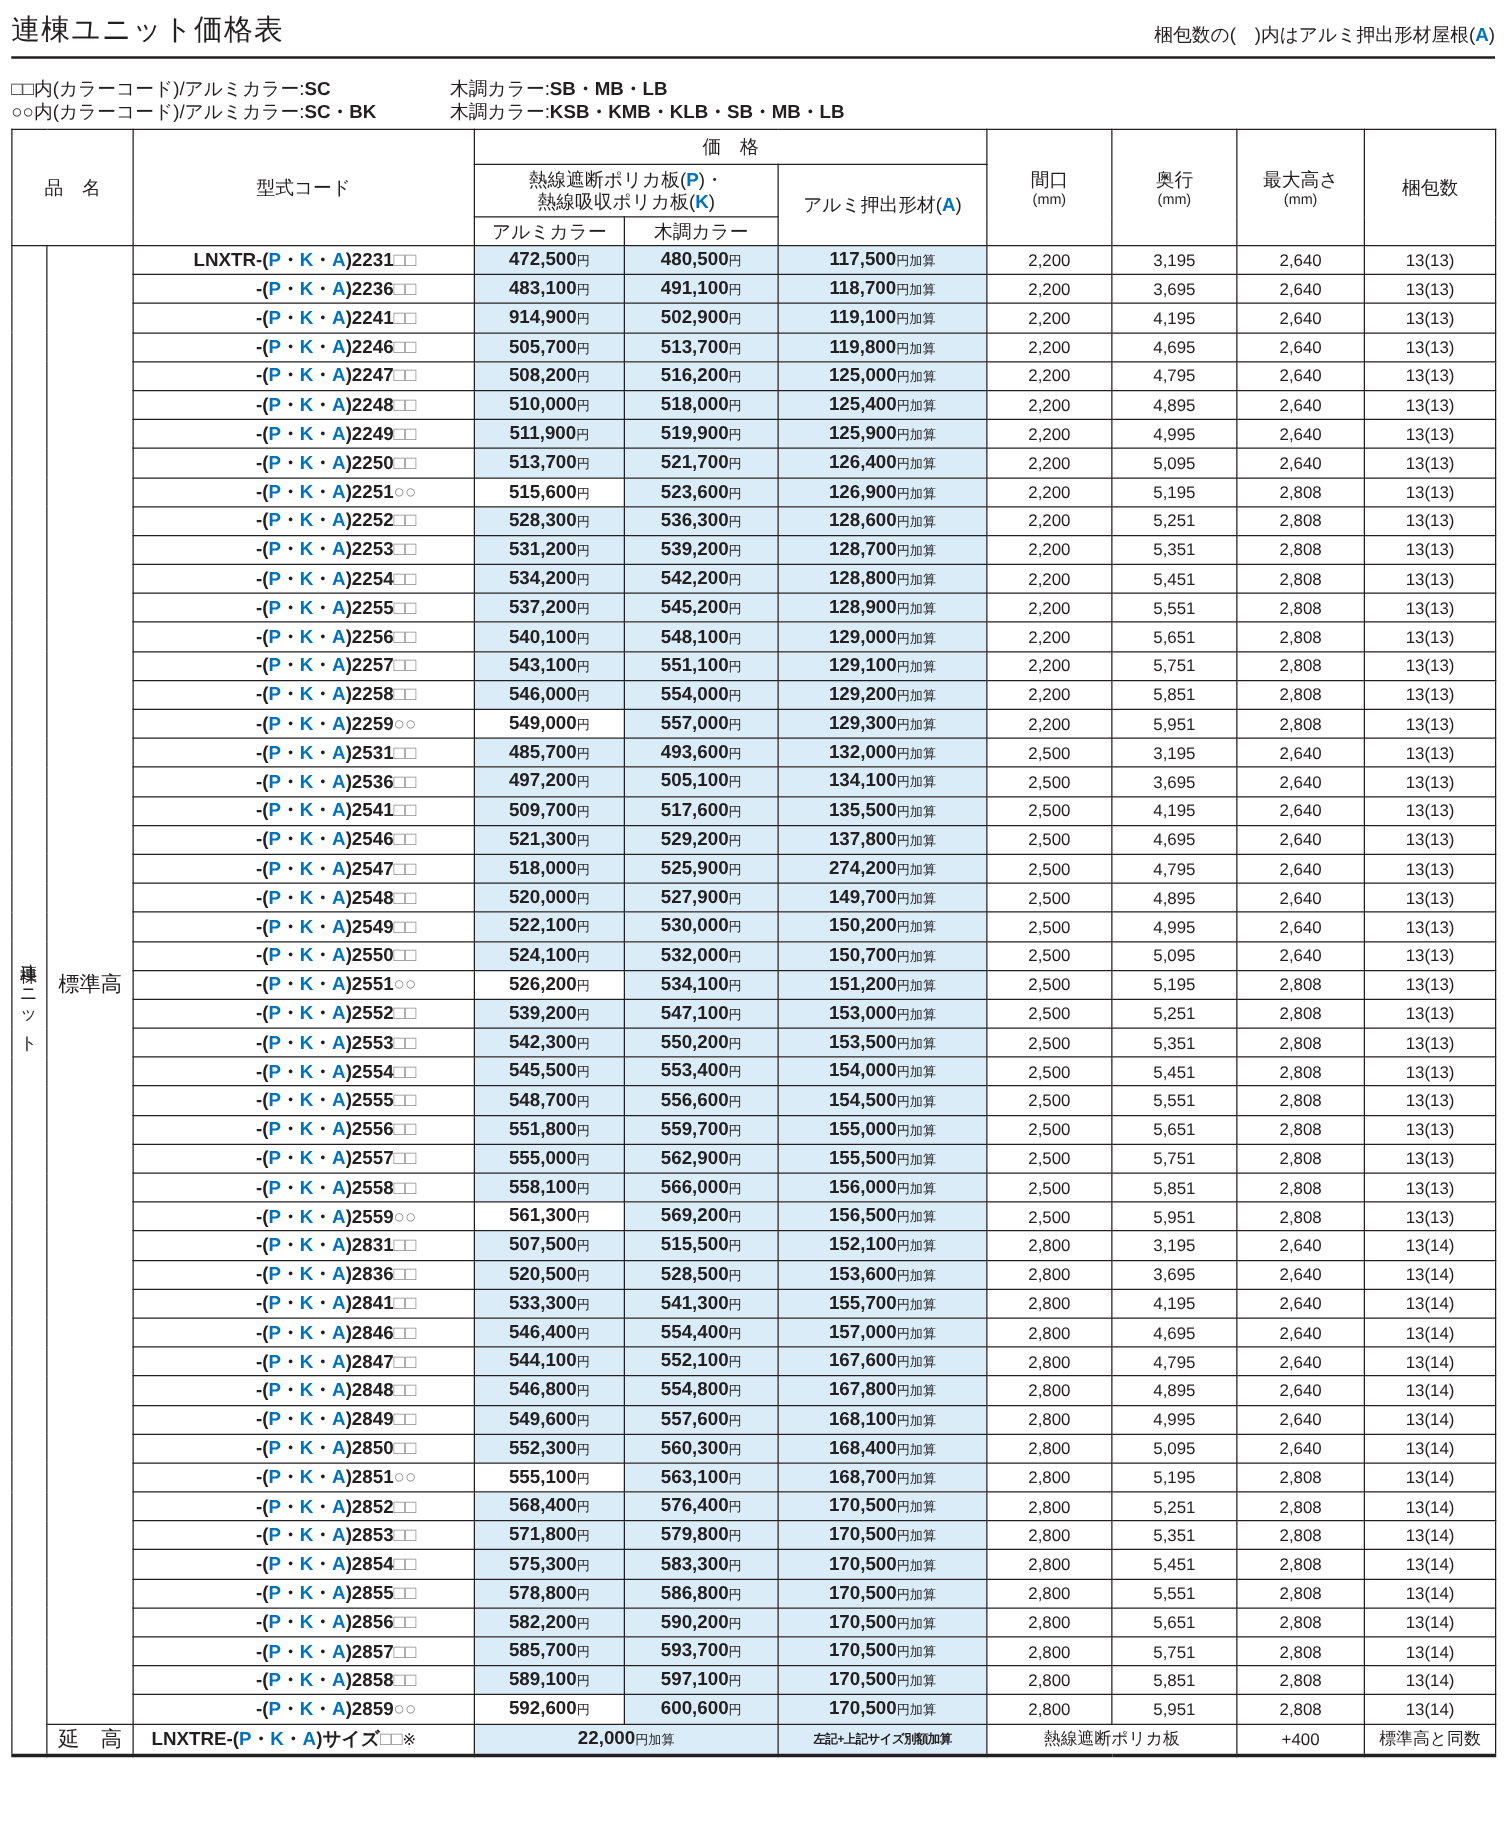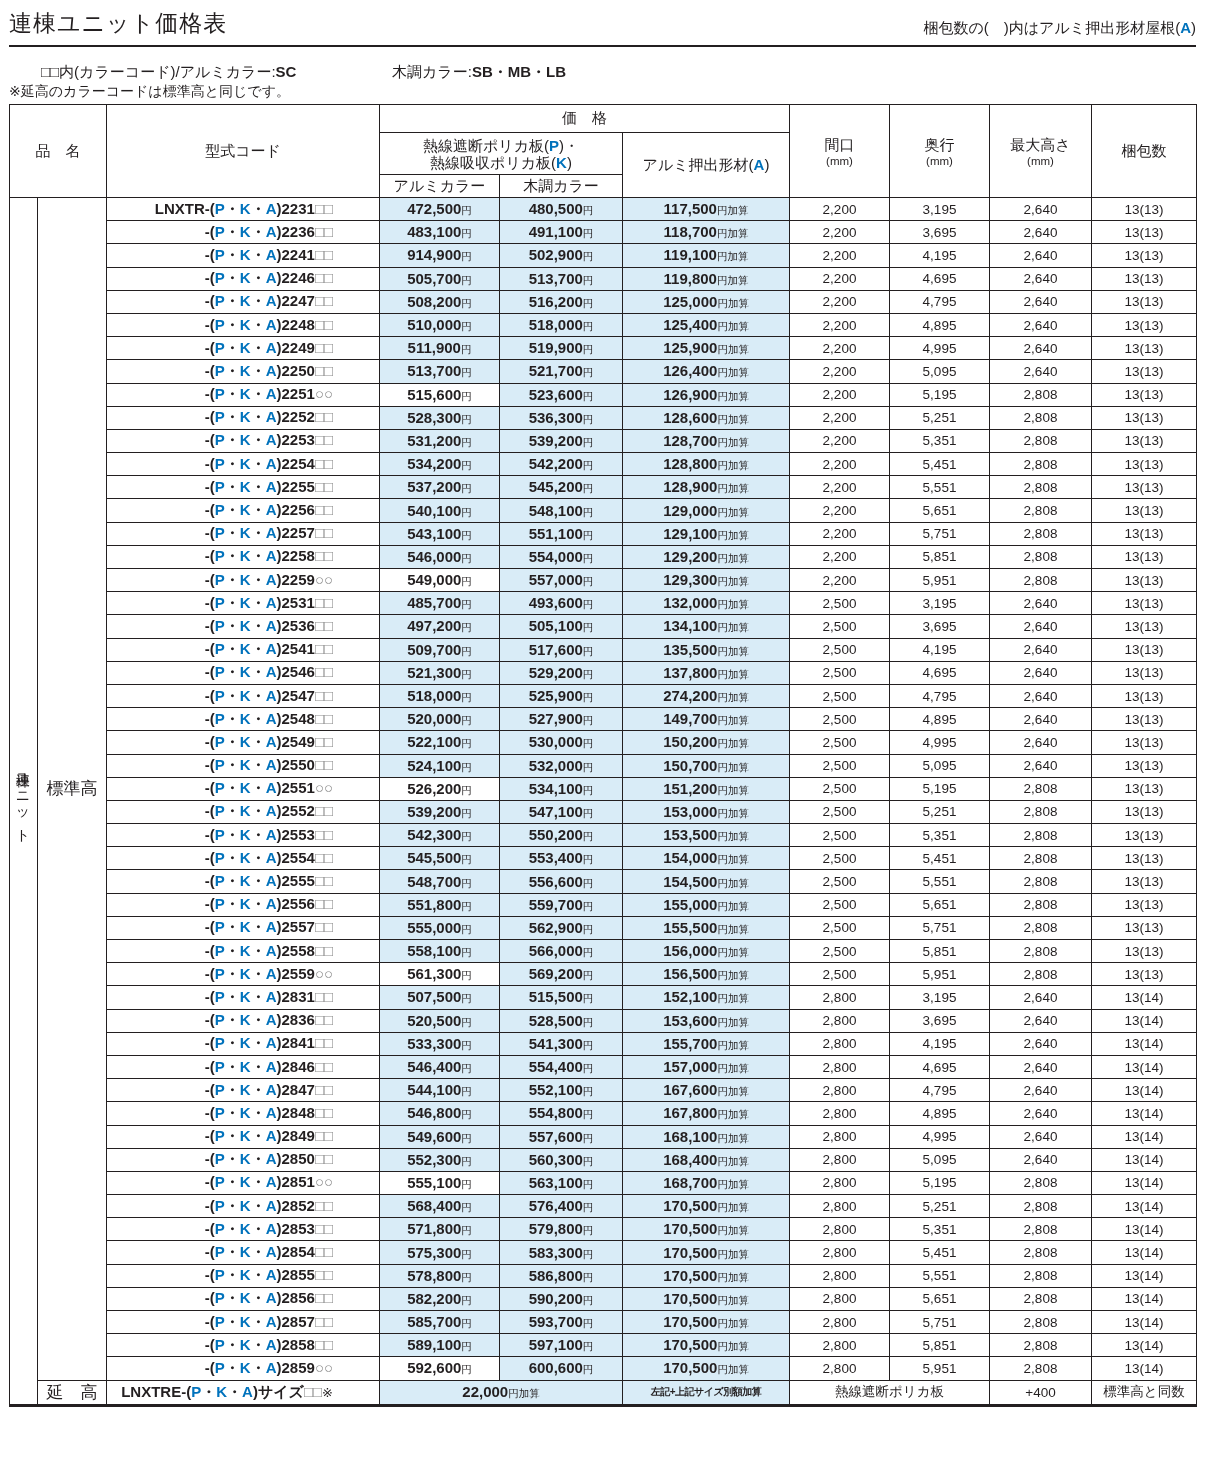--- a/index.html
+++ b/index.html
@@ -9,21 +9,21 @@
 
   
   .titlebar { display:flex; align-items:flex-end; justify-content:space-between;
     border-bottom:2.5px solid #231f20; padding-bottom:6px; }
   .title { font-size:23px; font-weight:normal; letter-spacing:1px; }
   .packnote { font-size:15px; padding-bottom:1px; }
   .b { color:#0072bc; font-weight:bold; }
 
   .legend { margin-top:16px; font-size:15px; line-height:18px; }
   .legend .row { display:flex; }
-  .legend .seg1 { width:351px;margin-left:32px; }
+  .legend .seg1 { width:351px; }
   .legend b { font-weight:bold; }
   .legend-note { font-size:14px; margin-top:1px; }
 
   
   table { border-collapse:collapse; table-layout:fixed; width:1187px; margin-top:4px; }
   td,th { border:1px solid #231f20; text-align:center; vertical-align:middle;
     overflow:hidden; white-space:nowrap; font-weight:normal; }
   table { border-bottom:3px solid #231f20; }
 
   thead tr.h1 { height:28px; }
@@ -56,21 +56,24 @@
 <div class="titlebar">
   <div class="title">連棟ユニット価格表</div>
   <div class="packnote"><span>梱包数の(　)内はアルミ押出形材屋根(</span><span class="b">A</span><span>)</span></div>
 </div>
 
 <div class="legend">
   <div class="row">
     <span class="seg1"><span>□□内(カラーコード)/アルミカラー:</span><b>SC</b></span>
     <span><span>木調カラー:</span><b>SB・MB・LB</b></span>
   </div>
-  <div class="legend-note">※延高のカラーコードは標準高と同じです。</div>
+  <div class="row">
+    <span class="seg1"><span>○○内(カラーコード)/アルミカラー:</span><b>SC・BK</b></span>
+    <span><span>木調カラー:</span><b>KSB・KMB・KLB・SB・MB・LB</b></span>
+  </div>
 </div>
 
 <table>
   <colgroup>
     <col style="width:28px">
       <col style="width:69px">
       <col style="width:273px">
     <col style="width:120px">
       <col style="width:123px">
       <col style="width:167px">

